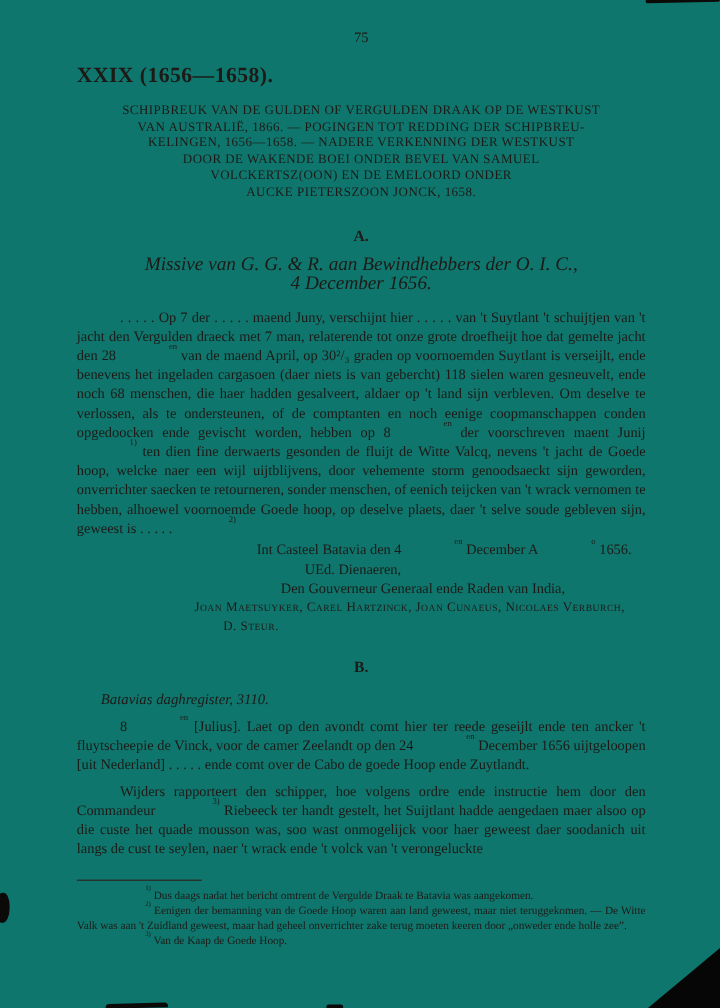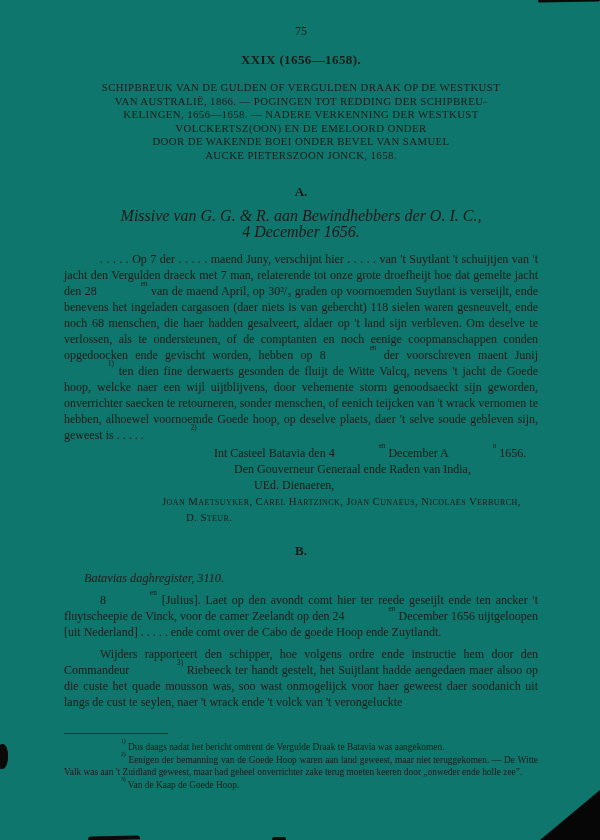--- a/index.html
+++ b/index.html
@@ -8,21 +8,21 @@
     font-family: "Liberation Serif", "DejaVu Serif", serif;
     background:#ffffff;
   }
   .page {
     position:relative; width:600px; height:840px; overflow:hidden;
     background:#0f766e; color:#1d1a16;
   }
   .content { position:absolute; left:64px; top:0; width:474px; }
 
   .page-number { text-align:center; font-size:12px; padding-top:24px; }
-  .chapter-title { text-align:center; font-size:13px; font-weight:bold; letter-spacing:.4px; margin-top:13px; }
+  .chapter-title { font-size:18px; font-weight:bold; letter-spacing:.4px; margin-top:13px; }
   .heading { text-align:center; font-size:10.8px; line-height:13.6px; letter-spacing:.4px; margin-top:13px; }
   .section-label { text-align:center; font-size:13px; font-weight:bold; margin-top:21px; }
   .source { text-align:center; font-style:italic; font-size:16px; line-height:16.5px; margin-top:8px; }
   .body-text { font-size:12px; line-height:16px; text-align:justify; text-indent:36px; margin-top:10px; }
   .dateline { font-size:12px; line-height:16px; margin-left:150px; margin-top:2px; }
   .sig { font-size:12px; line-height:16px; }
   .sig-1 { margin-left:190px; }
   .sig-2 { margin-left:170px; }
   .names { font-variant:small-caps; font-size:10.8px; line-height:16px; letter-spacing:.4px; white-space:nowrap; }
   .names-1 { margin-left:98px; }
@@ -59,37 +59,37 @@
   <div class="content">
 
     <div class="page-number">75</div>
 
     <h1 class="chapter-title">XXIX (1656—1658).</h1>
 
     <div class="heading">
       <div>SCHIPBREUK VAN DE GULDEN OF VERGULDEN DRAAK OP DE WESTKUST</div>
       <div>VAN AUSTRALIË, 1866. — POGINGEN TOT REDDING DER SCHIPBREU-</div>
       <div>KELINGEN, 1656—1658. — NADERE VERKENNING DER WESTKUST</div>
+      <div>DOOR DE WAKENDE BOEI ONDER BEVEL VAN SAMUEL</div>
       <div>VOLCKERTSZ(OON) EN DE EMELOORD ONDER</div>
-      <div>DOOR DE WAKENDE BOEI ONDER BEVEL VAN SAMUEL</div>
       <div>AUCKE PIETERSZOON JONCK, 1658.</div>
     </div>
 
     <div class="section-label">A.</div>
 
     <div class="source">
       <div>Missive van G. G. &amp; R. aan Bewindhebbers der O. I. C.,</div>
       <div>4 December 1656.</div>
     </div>
 
     <p class="body-text">. . . . . Op 7 der . . . . . maend Juny, verschijnt hier . . . . . van 't Suytlant 't schuijtjen van 't jacht den Vergulden draeck met 7 man, relaterende tot onze grote droefheijt hoe dat gemelte jacht den 28<sup>en</sup> van de maend April, op 30²/₃ graden op voornoemden Suytlant is verseijlt, ende benevens het ingeladen cargasoen (daer niets is van gebercht) 118 sielen waren gesneuvelt, ende noch 68 menschen, die haer hadden gesalveert, aldaer op 't land sijn verbleven. Om deselve te verlossen, als te ondersteunen, of de comptanten en noch eenige coopmanschappen conden opgedoocken ende gevischt worden, hebben op 8<sup>en</sup> der voorschreven maent Junij <sup>1)</sup> ten dien fine derwaerts gesonden de fluijt de Witte Valcq, nevens 't jacht de Goede hoop, welcke naer een wijl uijtblijvens, door vehemente storm genoodsaeckt sijn geworden, onverrichter saecken te retourneren, sonder menschen, of eenich teijcken van 't wrack vernomen te hebben, alhoewel voornoemde Goede hoop, op deselve plaets, daer 't selve soude gebleven sijn, geweest is . . . . . <sup>2)</sup></p>
 
     <div class="dateline">Int Casteel Batavia den 4<sup>en</sup> December A<sup>o</sup> 1656.</div>
+    <div class="sig sig-1">UEd. Dienaeren,</div>
     <div class="sig sig-2">Den Gouverneur Generaal ende Raden van India,</div>
-    <div class="sig sig-1">UEd. Dienaeren,</div>
     <div class="names names-1">Joan Maetsuyker, Carel Hartzinck, Joan Cunaeus, Nicolaes Verburch,</div>
     <div class="names names-2">D. Steur.</div>
 
     <div class="section-label section-b-gap">B.</div>
 
     <div class="source-b">Batavias daghregister, 3110.</div>
 
     <p class="body-text para-b">8<sup>en</sup> [Julius]. Laet op den avondt comt hier ter reede geseijlt ende ten ancker 't fluytscheepie de Vinck, voor de camer Zeelandt op den 24<sup>en</sup> December 1656 uijtgeloopen [uit Nederland] . . . . . ende comt over de Cabo de goede Hoop ende Zuytlandt.</p>
     <p class="body-text para-b">Wijders rapporteert den schipper, hoe volgens ordre ende instructie hem door den Commandeur <sup>3)</sup> Riebeeck ter handt gestelt, het Suijtlant hadde aengedaen maer alsoo op die custe het quade mousson was, soo wast onmogelijck voor haer geweest daer soodanich uit langs de cust te seylen, naer 't wrack ende 't volck van 't verongeluckte</p>
 

